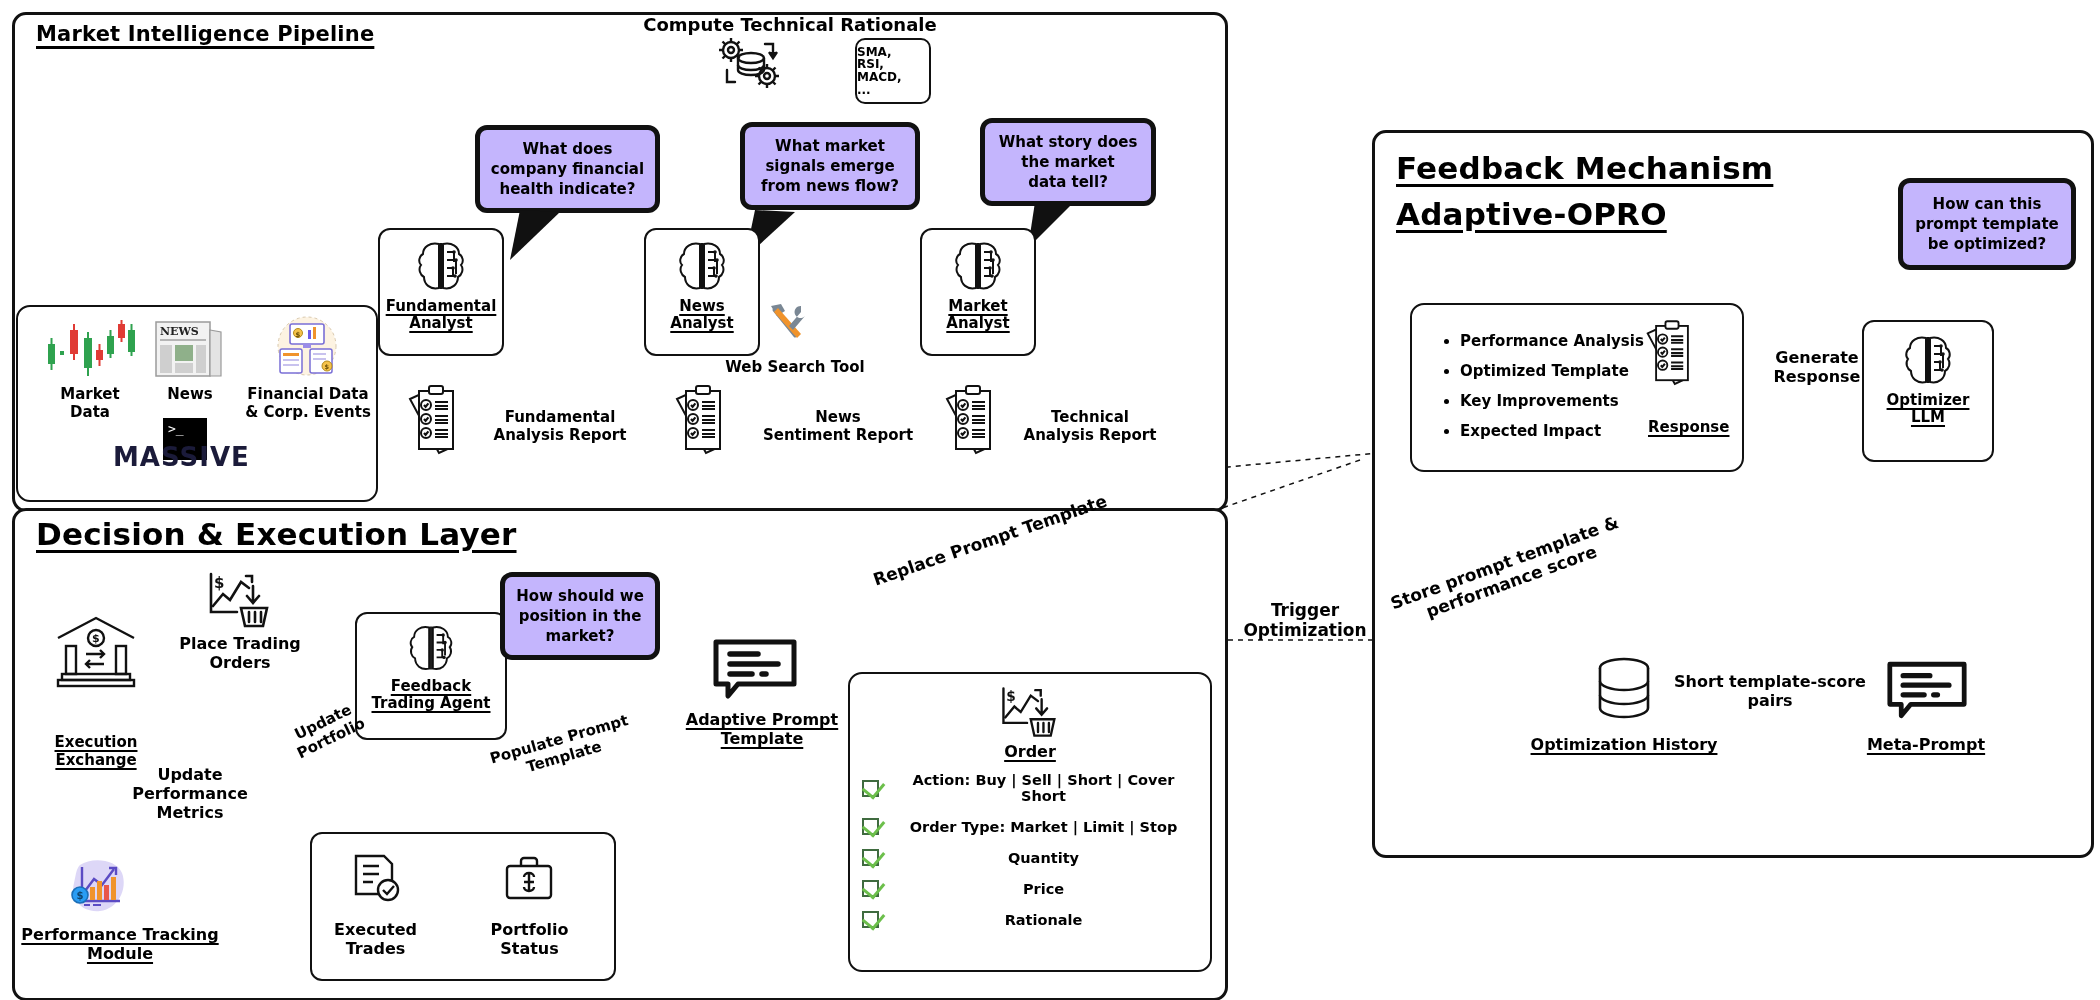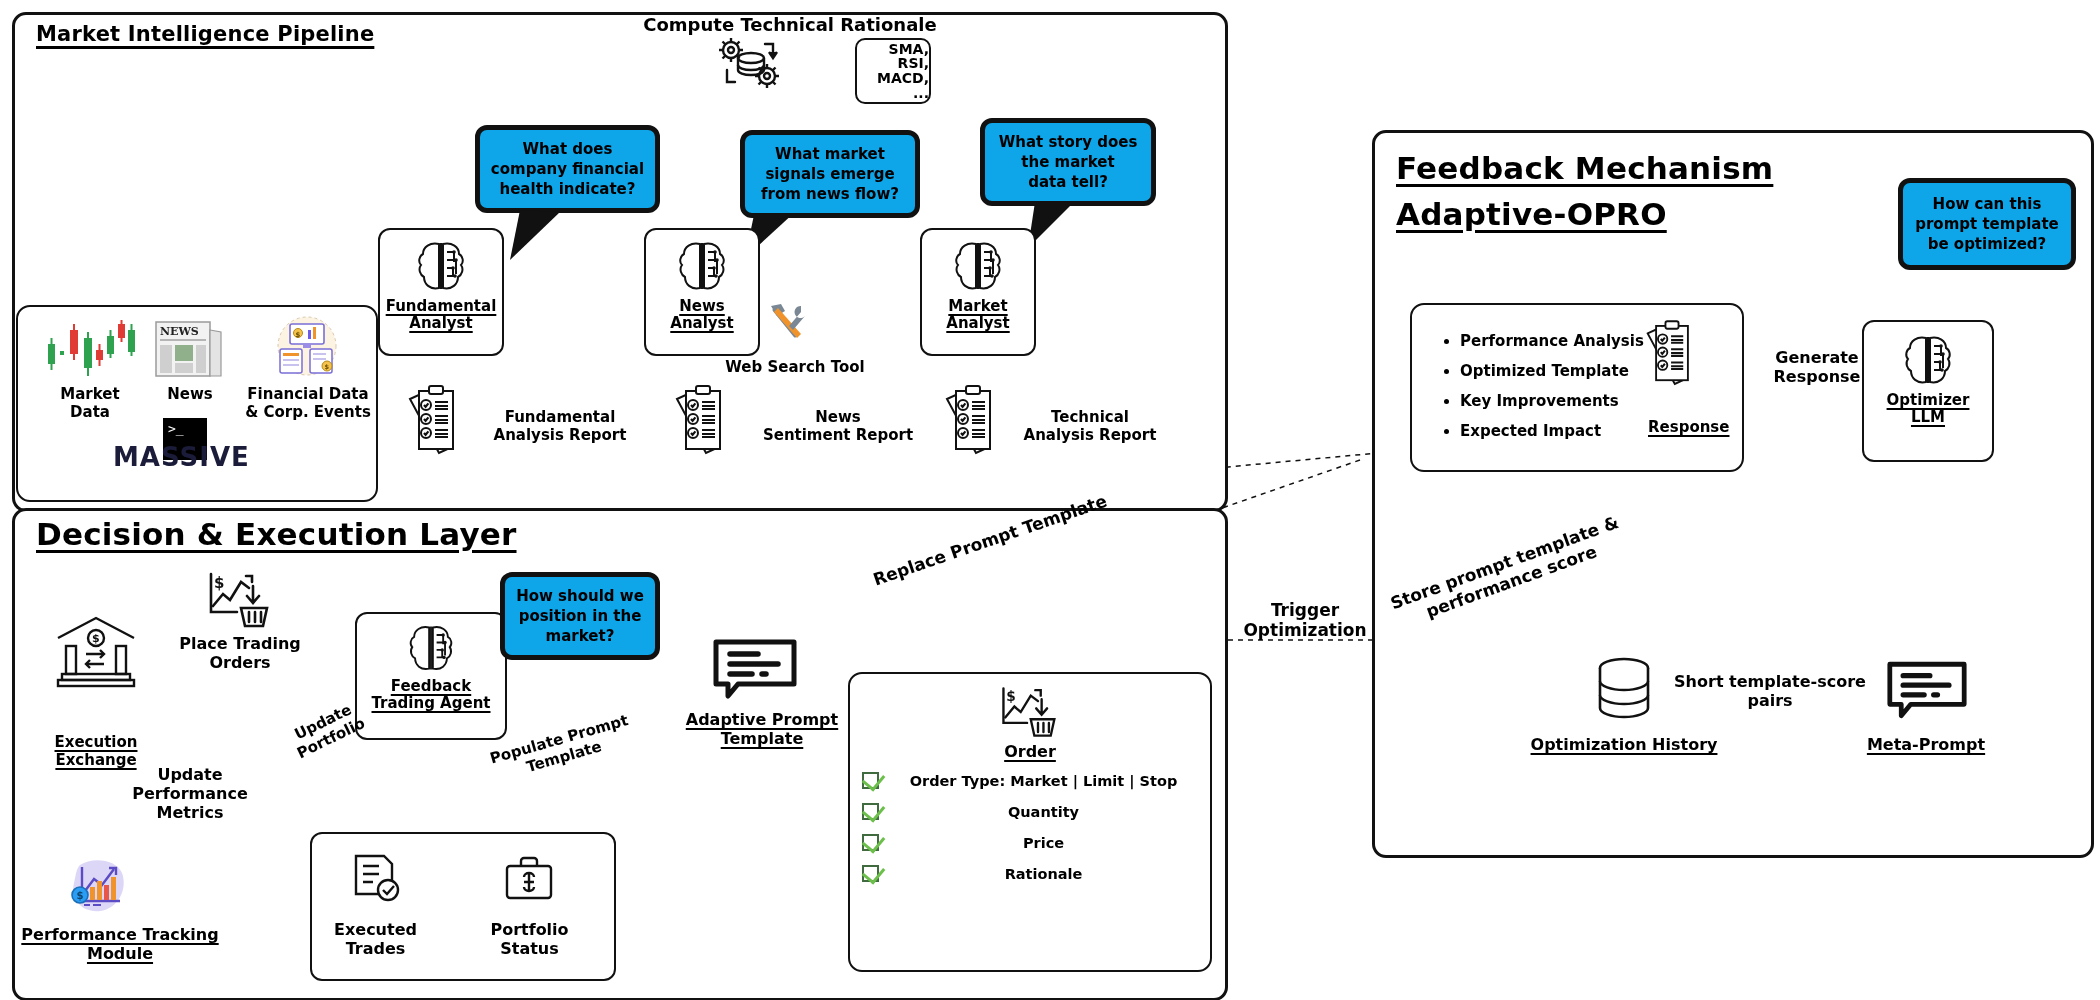--- a/index.html
+++ b/index.html
@@ -8,21 +8,21 @@
   .abs{position:absolute;}
   .panel{position:absolute;border:3.5px solid #111;border-radius:14px;background:#fff;}
   .panel-title{position:absolute;font-weight:700;letter-spacing:.2px;
        text-decoration:underline;text-underline-offset:5px;text-decoration-thickness:3px;}
   .node{position:absolute;border:2.5px solid #111;border-radius:12px;background:#fff;
         display:flex;flex-direction:column;align-items:center;justify-content:flex-start;}
   .node-label{font-size:15px;font-weight:700;line-height:1.12;text-align:center;
         text-decoration:underline;text-underline-offset:3px;text-decoration-thickness:2px;}
   .plain-label{position:absolute;font-size:15px;font-weight:700;text-align:center;line-height:1.2;}
   .ul{text-decoration:underline;text-underline-offset:3px;text-decoration-thickness:2px;}
-  .bubble{position:absolute;border:5px solid #111;border-radius:12px;background:#0ea5e9;
+  .bubble{position:absolute;border:5px solid #111;border-radius:12px;background:#c4b5fd;
        display:flex;flex-direction:column;align-items:center;justify-content:center;
        font-size:15px;font-weight:700;line-height:1.35;text-align:center;padding:6px 8px;
        box-sizing:border-box;}
   .edge-label{position:absolute;font-size:15px;font-weight:700;text-align:center;line-height:1.2;}
   svg.layer{position:absolute;left:0;top:0;width:2100px;height:1000px;pointer-events:none;}
   .ico{display:block}
   .chk{width:17px;height:17px;border:2.5px solid #3f6b3f;box-sizing:border-box;position:relative;flex:0 0 auto;}
   .chk::after{content:"";position:absolute;left:2px;top:-4px;width:12px;height:16px;
      border-right:3px solid #6cbf4b;border-bottom:3px solid #6cbf4b;transform:rotate(40deg);}
   .orow{display:flex;align-items:center;gap:10px;font-size:14.5px;font-weight:700;}
@@ -210,42 +210,42 @@
       <circle cx="52" cy="40" r="8"></circle>
         <circle cx="52" cy="40" r="3"></circle>
       <path d="M52,28 v4 M52,48 v4 M40,40 h4 M60,40 h4 M43.5,31.5 l3,3 M60.5,31.5 l-3,3 M43.5,48.5 l3,-3 M60.5,48.5 l-3,-3"></path>
       <path d="M50,8 h8 v12" stroke-linecap="round"></path>
       <path d="M54,16 l4,6 l4,-6" fill="#111"></path>
       <path d="M20,46 h-8 v-12" stroke-linecap="round"></path>
     </g>
   </svg>
 </div>
 <div class="abs" style="left:855px;top:38px;width:72px;height:62px;border:2.5px solid #111;border-radius:10px;
-            display:flex;flex-direction:column;align-items:flex-end;justify-content:center;
-            font-size:14px;font-weight:700;line-height:1.05;">
+            display:flex;flex-direction:column;align-items:flex-start;justify-content:center;
+            font-size:12px;font-weight:700;line-height:1.05;">
   <span>SMA,</span>
   <span>RSI,</span>
   <span>MACD,</span>
   <span>...</span>
 </div>
 
 <div class="bubble" style="left:475px;top:125px;width:185px;height:88px;">
   <span>What does</span>
   <span>company financial</span>
   <span>health indicate?</span>
 </div>
 <svg class="layer">
   <path d="M520,210 L560,212 L510,260 z" fill="#111"></path>
   <path d="M755,210 L795,212 L745,258 z" fill="#111"></path>
   <path d="M1035,202 L1072,204 L1028,248 z" fill="#111"></path>
   <path d="M545,660 L585,662 L530,700 z" fill="#111"></path>
   <path d="M1912,292 L1945,294 L1918,352 z" fill="#111"></path>
 </svg>
 
-<div class="bubble" style="left:740px;top:122px;width:180px;height:88px;margin-top:8px;">
+<div class="bubble" style="left:740px;top:122px;width:180px;height:88px;">
   <span>What market</span>
   <span>signals emerge</span>
   <span>from news flow?</span>
 </div>
 
 <div class="bubble" style="left:980px;top:118px;width:176px;height:88px;">
   <span>What story does</span>
   <span>the market</span>
   <span>data tell?</span>
 </div>
@@ -566,20 +566,24 @@
         <path d="M48,16 v14 M42,26 l6,7 l6,-7"></path>
         <path d="M36,38 h26 l-4,18 h-18 z"></path>
         <path d="M44,42 v10 M50,42 v10 M56,42 v10"></path>
       </g>
     </svg>
   </div>
   <div class="abs ul" style="left:0;top:68px;width:100%;text-align:center;font-size:16px;font-weight:700;">Order</div>
   <div class="abs" style="left:12px;top:98px;width:336px;display:flex;flex-direction:column;gap:14px;">
     <div class="orow">
       <span class="chk"></span>
+      <span class="otxt">Action: Buy | Sell | Short | Cover Short</span>
+    </div>
+    <div class="orow">
+      <span class="chk"></span>
       <span class="otxt">Order Type: Market | Limit | Stop</span>
     </div>
     <div class="orow">
       <span class="chk"></span>
       <span class="otxt">Quantity</span>
     </div>
     <div class="orow">
       <span class="chk"></span>
       <span class="otxt">Price</span>
     </div>

